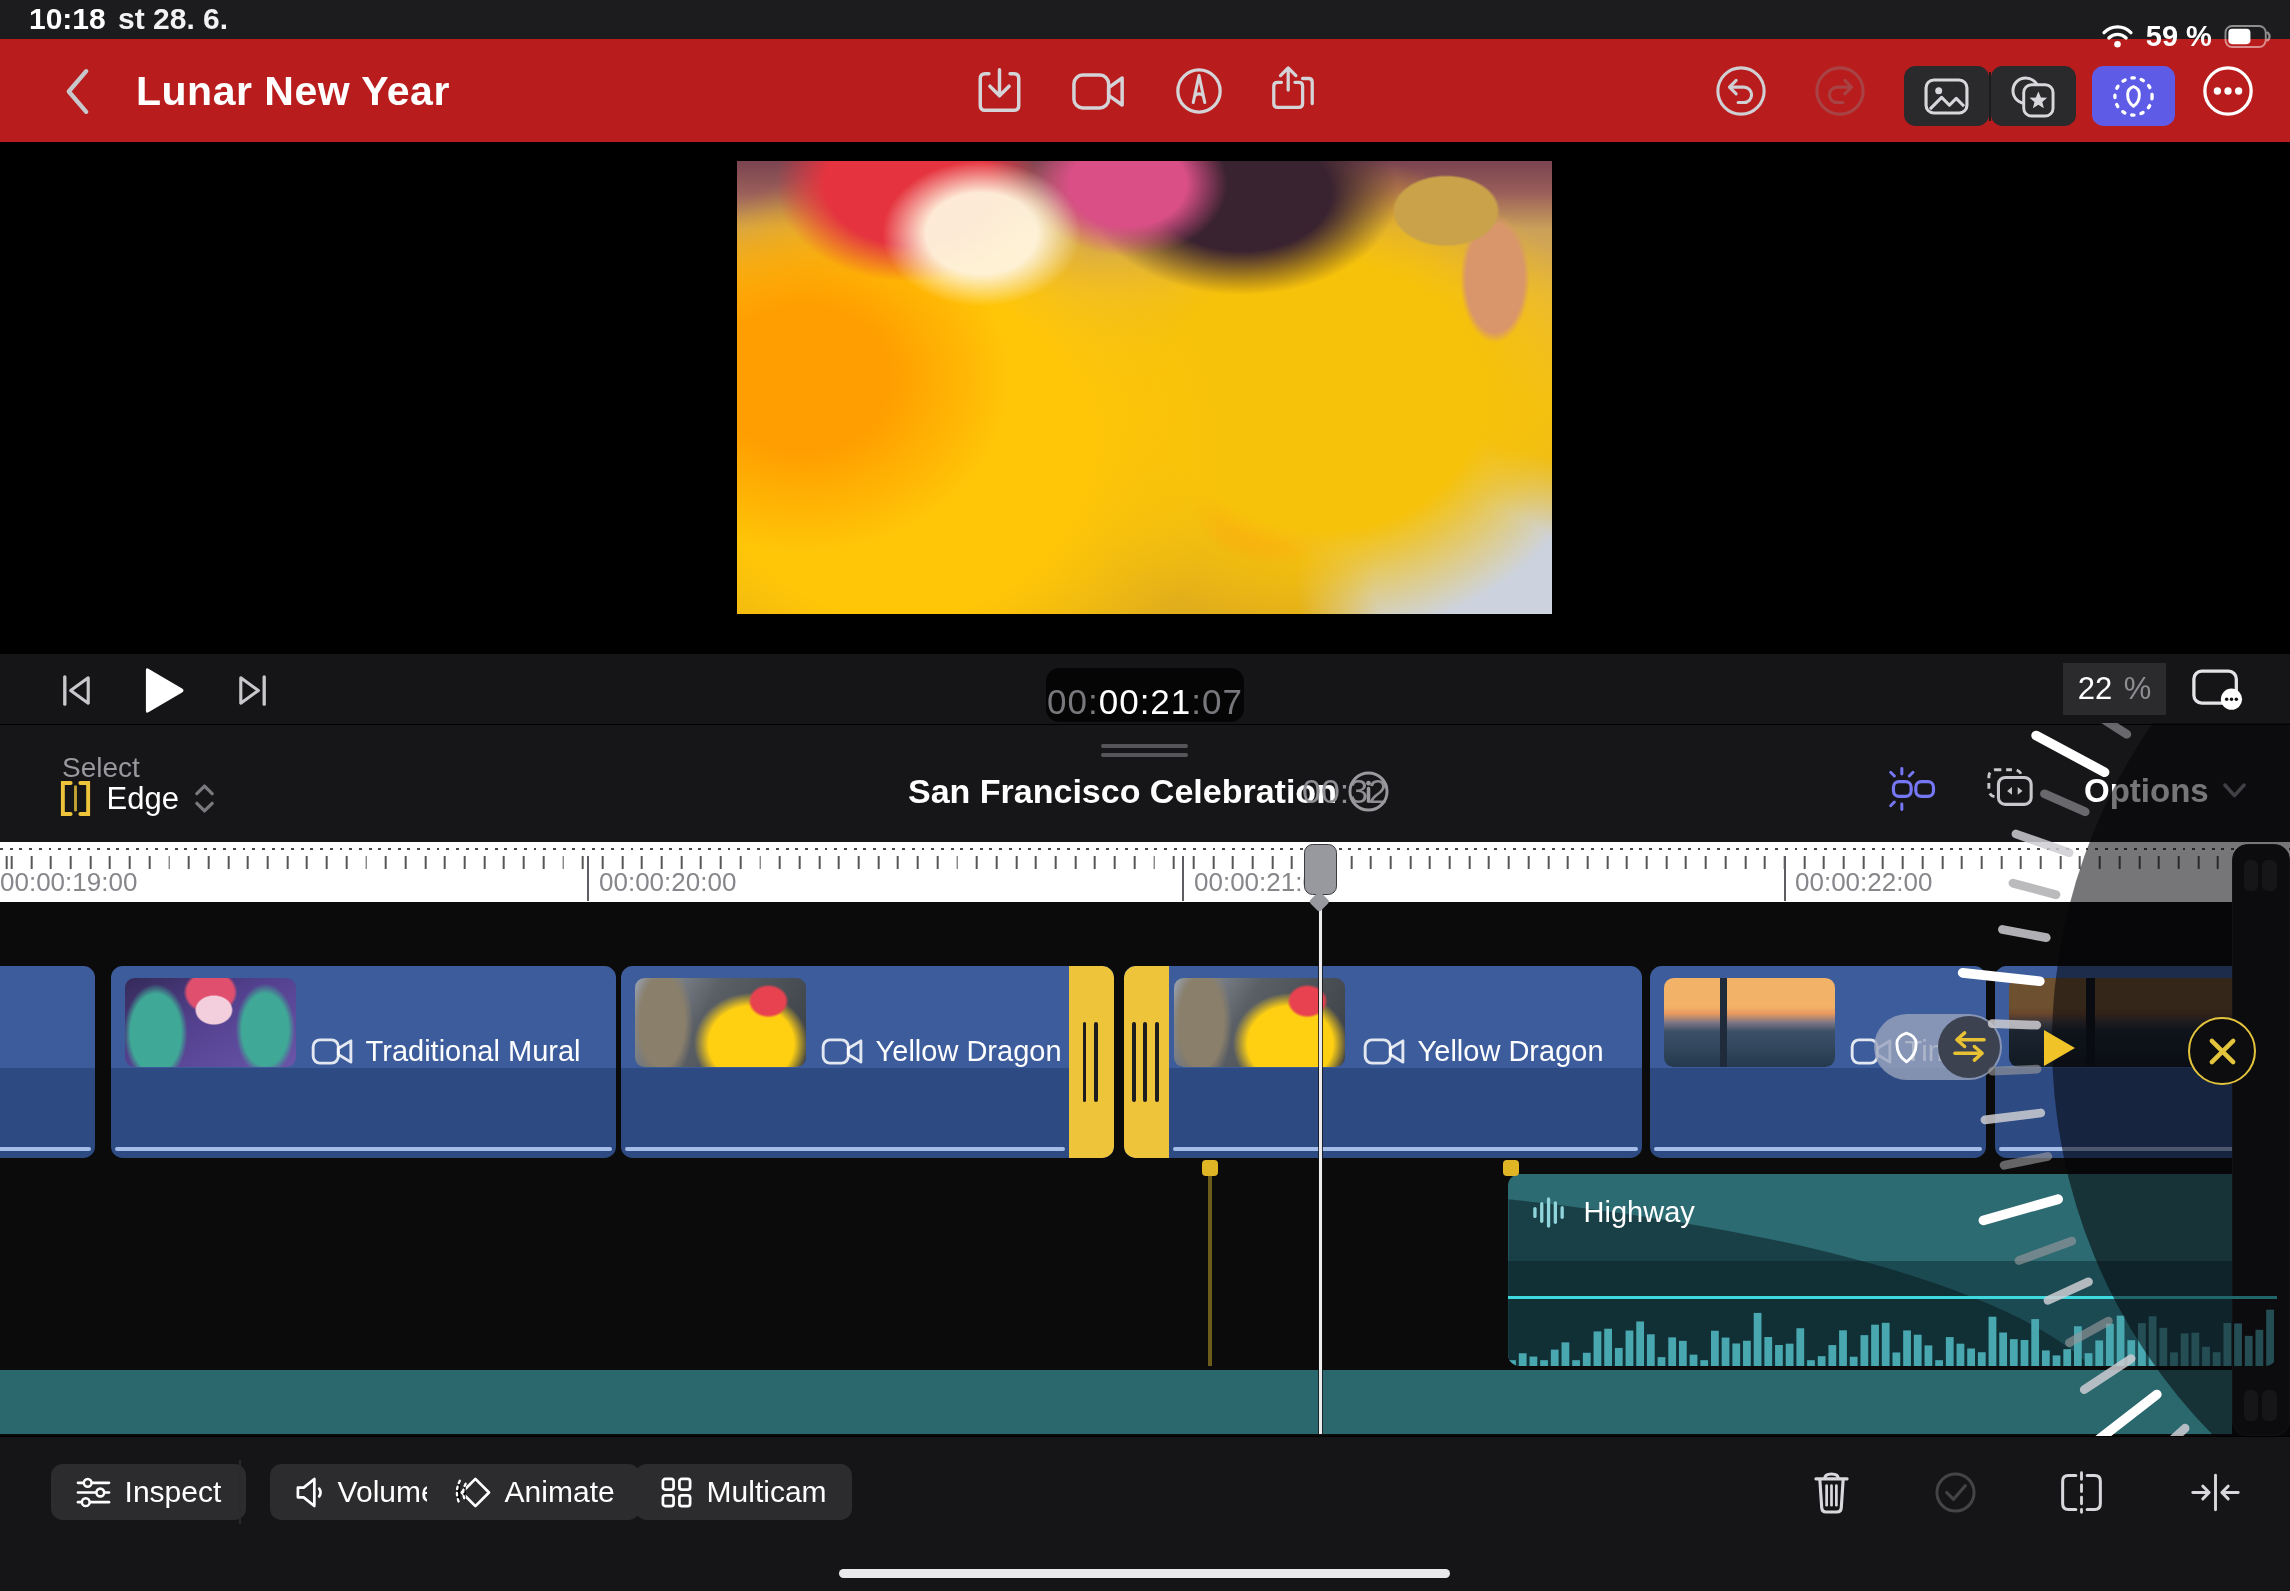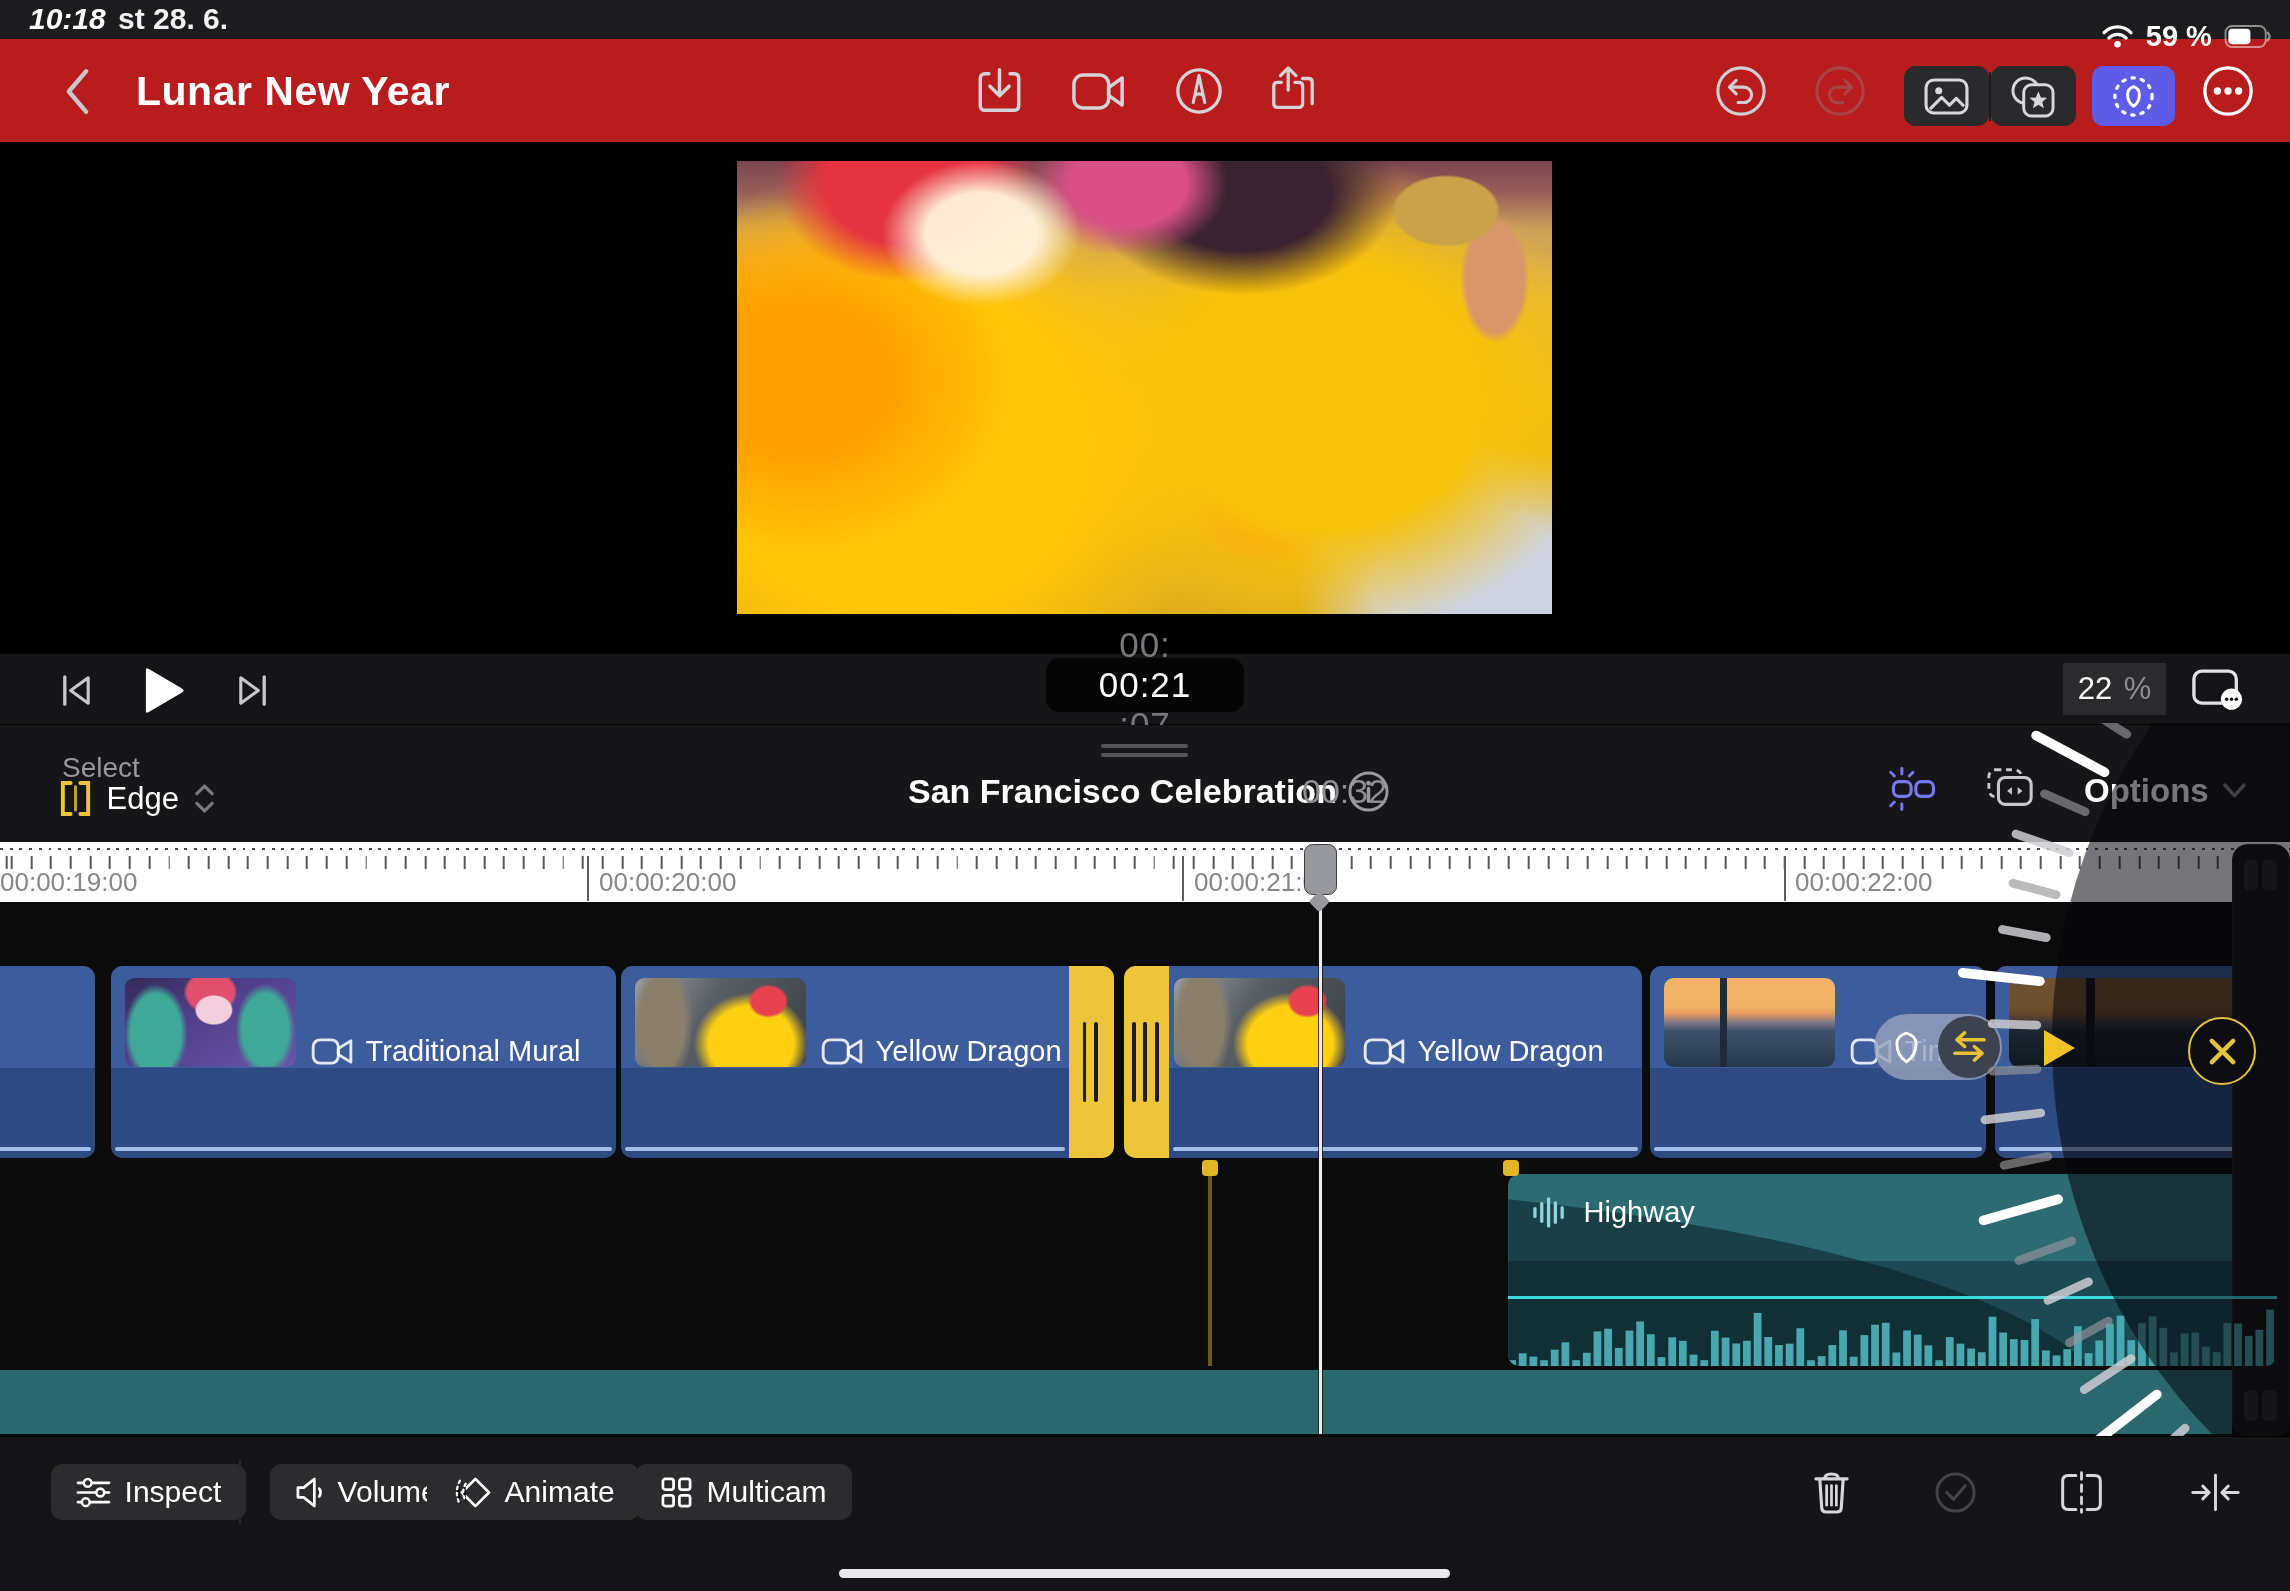--- a/index.html
+++ b/index.html
@@ -3,21 +3,21 @@
 <meta charset="utf-8">
 <style>
   html,body{margin:0;padding:0;background:#000;}
   #app{position:relative;width:2290px;height:1591px;overflow:hidden;background:#0a0a0a;
        font-family:"Liberation Sans","DejaVu Sans",sans-serif;color:#fff;-webkit-font-smoothing:antialiased;}
   .abs{position:absolute;}
   svg{display:block;}
 
   
   #status{position:absolute;top:0;left:0;width:2290px;height:39px;background:#1c1c1e;z-index:60;}
-  #status .time{position:absolute;left:29px;top:1.9px;font-size:30px;font-weight:700;font-style:italic;}
+  #status .time{position:absolute;left:29px;top:1.9px;font-size:30px;font-weight:700;}
   #status .date{position:absolute;left:118px;top:1.9px;font-size:30px;font-weight:600;color:#f2f2f4;}
   #status .right{position:absolute;right:17.5px;top:1.9px;display:flex;align-items:center;gap:11.6px;height:35px;margin-top:17px;}
   #status .batt-label{font-size:29px;font-weight:600;}
 
   
   #header{position:absolute;top:39px;left:0;width:2290px;height:103px;background:#b91c1c;z-index:55;padding-left:28px;}
   .hbtn{position:absolute;top:25px;width:54px;height:54px;display:flex;align-items:center;justify-content:center;}
   #title{position:absolute;left:136px;top:29px;font-size:41px;font-weight:700;letter-spacing:0.5px;}
   .seg{position:absolute;top:27px;height:60px;background:#2a2a2c;border-radius:11.6px;display:flex;align-items:center;justify-content:center;}
   .seg.active{background:#5e5ce6;}
@@ -36,22 +36,22 @@
       radial-gradient(291px 243px at 8% 48%, #ff9e00 0 30%, rgba(255,158,0,0) 72%),
       radial-gradient(417px 369px at 20% 64%, #ffc607 0 45%, rgba(255,198,7,0) 78%),
       radial-gradient(378px 320px at 72% 52%, #f7c20a 0 42%, rgba(247,194,10,0) 75%),
       radial-gradient(194px 136px at 79% 71%, #c7cdd9 0 38%, rgba(199,205,217,0) 68%),
       radial-gradient(243px 194px at 90% 93%, #cdd3de 0 40%, rgba(205,211,222,0) 72%),
       radial-gradient(116px 78px at 66% 77%, #ff7d1f 0 42%, rgba(255,125,31,0) 70%),
       linear-gradient(180deg, #7a4450 0%, #9a5f5a 7%, #caa05a 15%, #e8b83a 30%, #f2bf14 55%, #e0ad1c 100%);}
 
   
   #transport{position:absolute;top:653px;left:0;width:2290px;height:70px;background:#151517;border-top:1.9px solid #000;border-bottom:1.9px solid #000;}
-  #timecode{position:absolute;left:1046px;top:4px;width:198px;height:54px;background:#050505;border-radius:13.6px;
-            display:flex;align-items:center;justify-content:center;font-size:35px;letter-spacing:1px;flex-direction:column;}
+  #timecode{position:absolute;left:1046px;top:14px;width:198px;height:54px;background:#050505;border-radius:13.6px;
+            display:flex;align-items:flex-end;justify-content:center;font-size:35px;letter-spacing:1px;}
   #timecode .dim{color:#77777c;}
   #zoom-pill{position:absolute;left:2063px;top:8.7px;width:103px;height:52px;background:#2b2b2d;border-radius:0;
              display:flex;align-items:center;justify-content:center;gap:11.6px;font-size:31px;}
   #zoom-pill .unit{color:#8e8e93;}
 
   
   #toolrow{position:absolute;top:725px;left:0;width:2290px;height:117px;background:#161618;}
   #select-label{position:absolute;left:62px;top:27px;font-size:28px;color:#98989d;}
   #edge-group{position:absolute;left:58px;top:54px;display:flex;align-items:center;gap:13.6px;}
   #edge-label{font-size:31px;color:#fff;}

